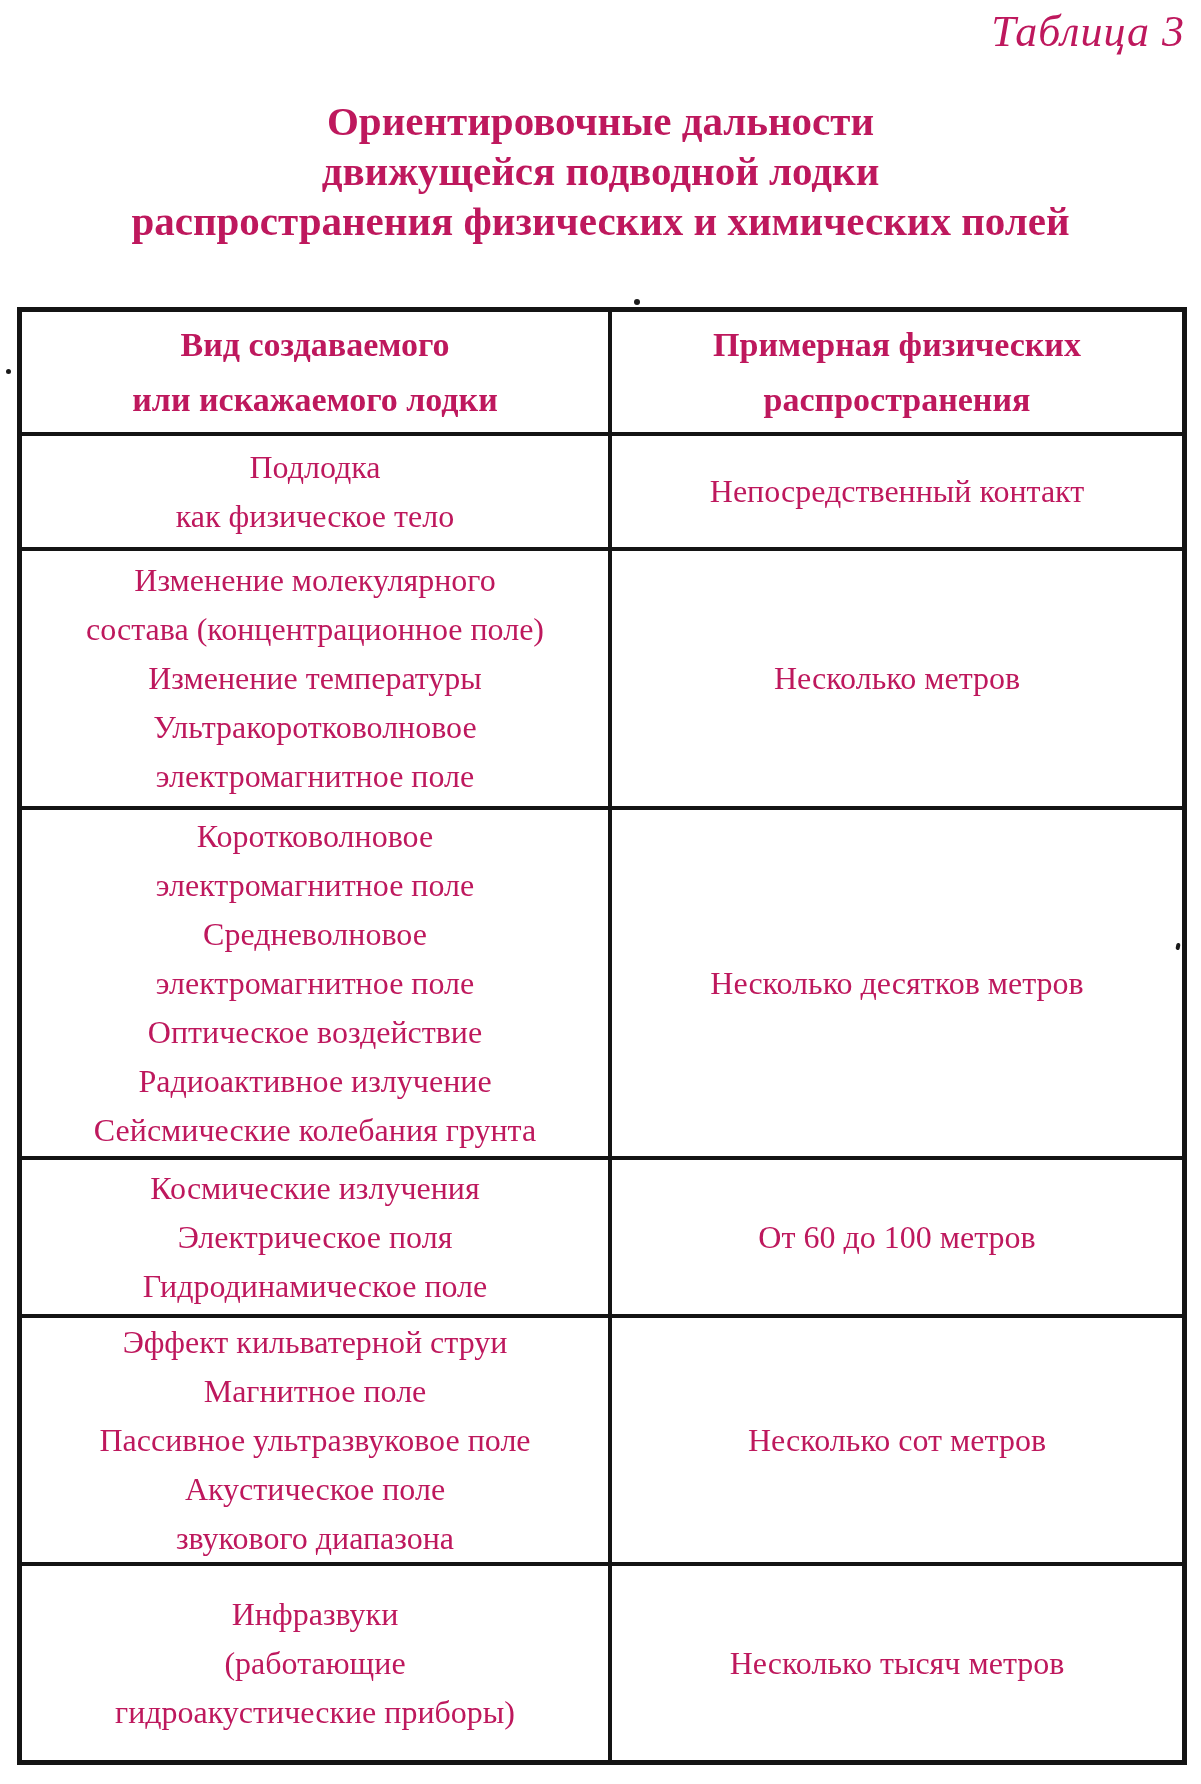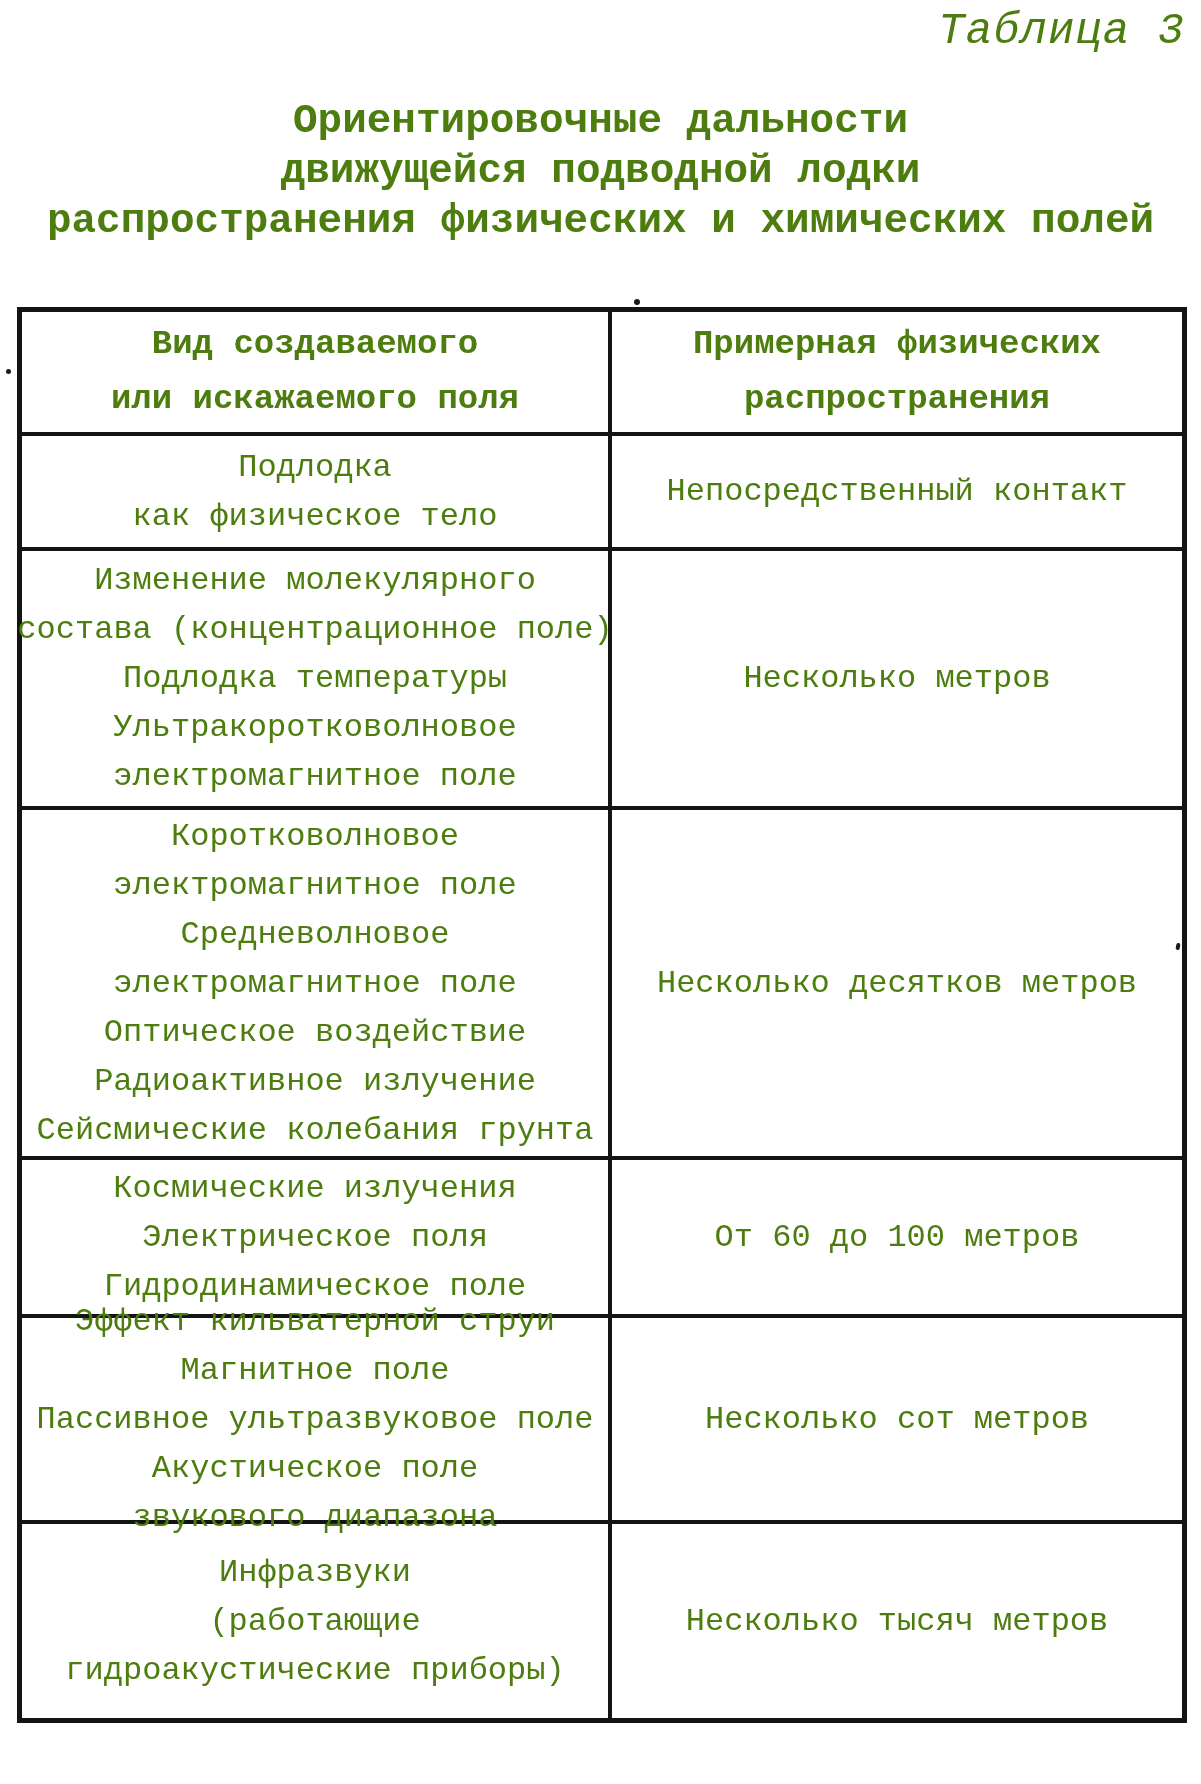--- a/index.html
+++ b/index.html
@@ -5,22 +5,22 @@
   html, body {
     margin: 0;
     padding: 0;
     background: #e8e8e8;
   }
   .page {
     position: relative;
     width: 1201px;
     height: 1784px;
     background: #ffffff;
-    font-family: Liberation Mono, monospace;
-    color: #4d7c0f;
+    font-family: Liberation Serif, serif;
+    color: #be185d;
     overflow: hidden;
   }
   .table-label {
     position: absolute;
     top: 6px;
     right: 16px;
     font-style: italic;
     font-size: 44px;
     letter-spacing: 1px;
     white-space: nowrap;
@@ -92,21 +92,21 @@
     <div class="line">Ориентировочные дальности</div>
     <div class="line">движущейся подводной лодки</div>
     <div class="line">распространения физических и химических полей</div>
   </div>
 
   <div class="data-table">
 
     <div class="trow header" style="height:124px">
       <div class="cell c1">
         <div class="line">Вид создаваемого</div>
-        <div class="line">или искажаемого поля</div>
+        <div class="line">или искажаемого лодки</div>
       </div>
       <div class="cell c2">
         <div class="line">Примерная физических</div>
         <div class="line">распространения</div>
       </div>
     </div>
 
     <div class="trow" style="height:115px">
       <div class="cell c1">
         <div class="line">Подлодка</div>
@@ -114,21 +114,21 @@
       </div>
       <div class="cell c2">
         <div class="line">Непосредственный контакт</div>
       </div>
     </div>
 
     <div class="trow" style="height:259px">
       <div class="cell c1">
         <div class="line">Изменение молекулярного</div>
         <div class="line">состава (концентрационное поле)</div>
-        <div class="line">Подлодка температуры</div>
+        <div class="line">Изменение температуры</div>
         <div class="line">Ультракоротковолновое</div>
         <div class="line">электромагнитное поле</div>
       </div>
       <div class="cell c2">
         <div class="line">Несколько метров</div>
       </div>
     </div>
 
     <div class="trow" style="height:350px">
       <div class="cell c1">
@@ -149,21 +149,21 @@
       <div class="cell c1">
         <div class="line">Космические излучения</div>
         <div class="line">Электрическое поля</div>
         <div class="line">Гидродинамическое поле</div>
       </div>
       <div class="cell c2">
         <div class="line">От 60 до 100 метров</div>
       </div>
     </div>
 
-    <div class="trow" style="height:206px">
+    <div class="trow" style="height:248px">
       <div class="cell c1">
         <div class="line">Эффект кильватерной струи</div>
         <div class="line">Магнитное поле</div>
         <div class="line">Пассивное ультразвуковое поле</div>
         <div class="line">Акустическое поле</div>
         <div class="line">звукового диапазона</div>
       </div>
       <div class="cell c2">
         <div class="line">Несколько сот метров</div>
       </div>

